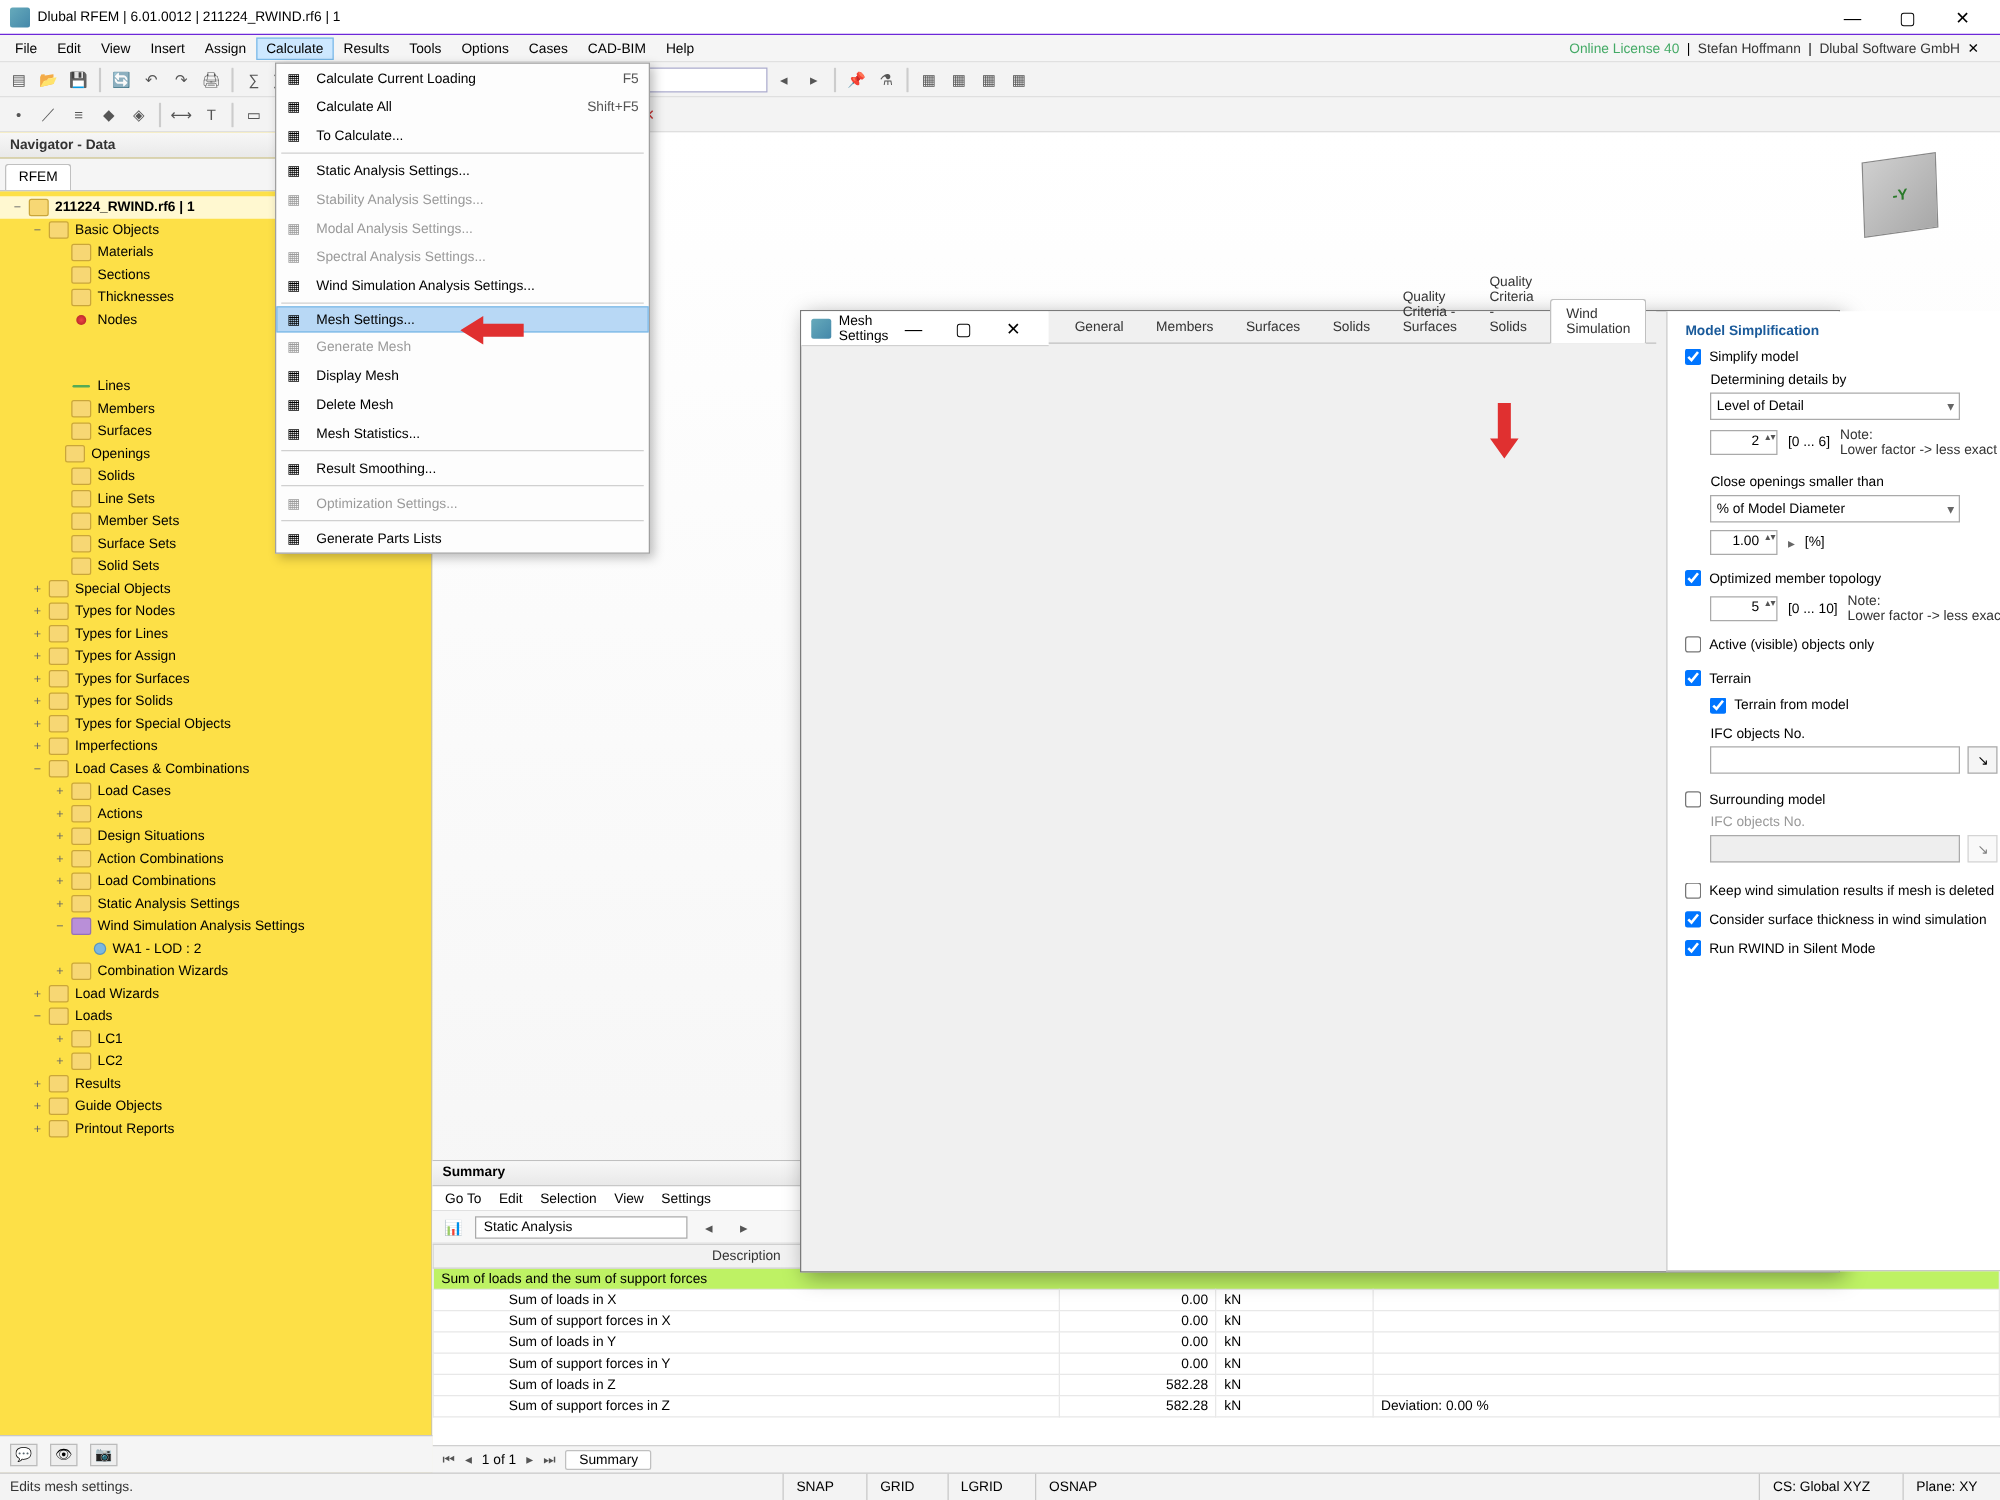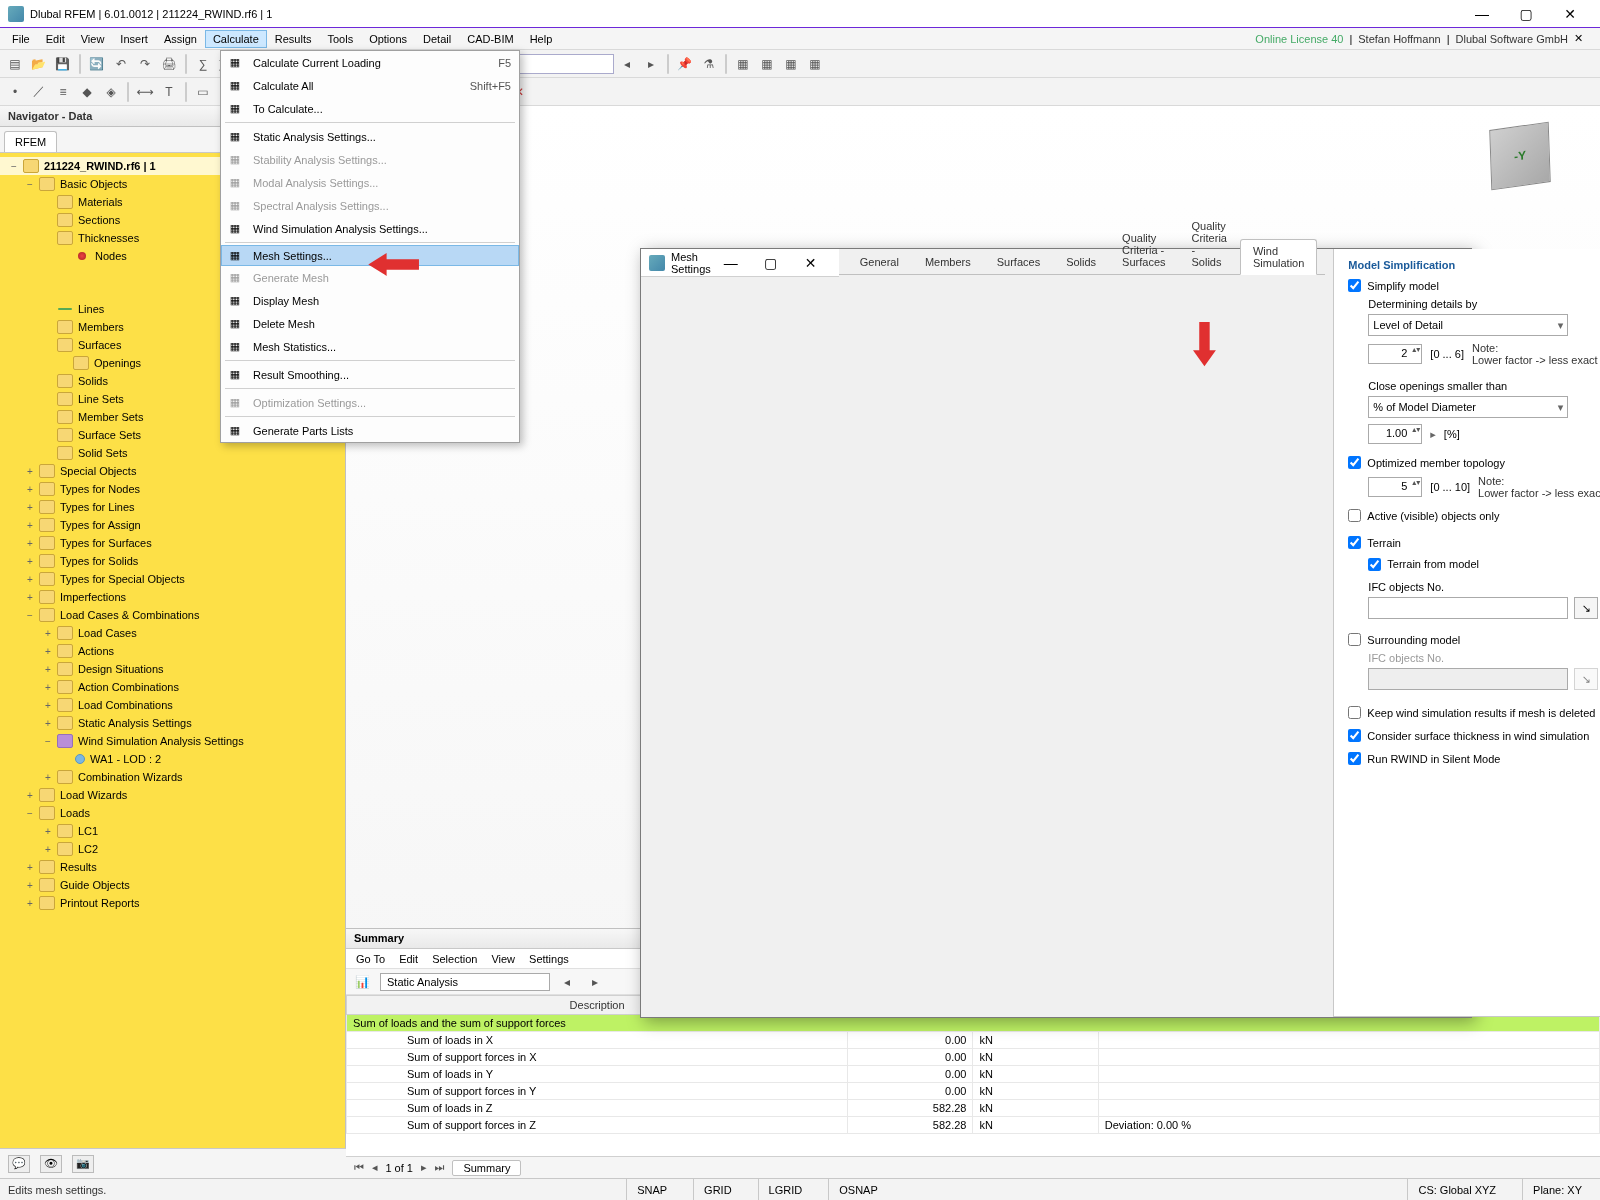--- a/index.html
+++ b/index.html
@@ -138,21 +138,21 @@
 <div class="menubar">
   <div class="mitem">File</div>
   <div class="mitem">Edit</div>
   <div class="mitem">View</div>
   <div class="mitem">Insert</div>
   <div class="mitem">Assign</div>
   <div class="mitem active">Calculate</div>
   <div class="mitem">Results</div>
   <div class="mitem">Tools</div>
   <div class="mitem">Options</div>
-  <div class="mitem">Detail</div>
+  <div class="mitem">Cases</div>
   <div class="mitem">CAD-BIM</div>
   <div class="mitem">Help</div>
   <div class="spacer"></div>
   <div class="license">Online License 40</div>
   <span>|</span>
   <div class="userinfo">Stefan Hoffmann</div>
   <span>|</span>
   <div class="userinfo">Dlubal Software GmbH</div>
   <div class="winbtn" style="width:22px">✕</div>
 </div>
@@ -235,41 +235,41 @@
           <div class="tnode" style="padding-left: 42px;">
             <span class="tw"> </span>
             <span class="ico "></span>
             <span class="txt">Sections</span>
           </div>
           <div class="tnode" style="padding-left: 42px;">
             <span class="tw"> </span>
             <span class="ico "></span>
             <span class="txt">Thicknesses</span>
           </div>
-          <div class="tnode" style="padding-left: 42px; margin-left: 17px;">
+          <div class="tnode" style="padding-left: 42px;">
             <span class="tw"> </span>
             <span class="ico node"></span>
             <span class="txt">Nodes</span>
           </div>
           <div class="tnode" style="padding-left: 42px; margin-top: 35px;">
             <span class="tw"> </span>
             <span class="ico line"></span>
             <span class="txt">Lines</span>
           </div>
           <div class="tnode" style="padding-left: 42px;">
             <span class="tw"> </span>
             <span class="ico "></span>
             <span class="txt">Members</span>
           </div>
           <div class="tnode" style="padding-left: 42px;">
             <span class="tw"> </span>
             <span class="ico "></span>
             <span class="txt">Surfaces</span>
           </div>
-          <div class="tnode" style="padding-left: 58px;">
+          <div class="tnode" style="padding-left: 18px; margin-left: 19px;">
             <span class="tw"> </span>
             <span class="ico "></span>
             <span class="txt">Openings</span>
           </div>
           <div class="tnode" style="padding-left: 42px;">
             <span class="tw"> </span>
             <span class="ico "></span>
             <span class="txt">Solids</span>
           </div>
           <div class="tnode" style="padding-left: 42px;">

